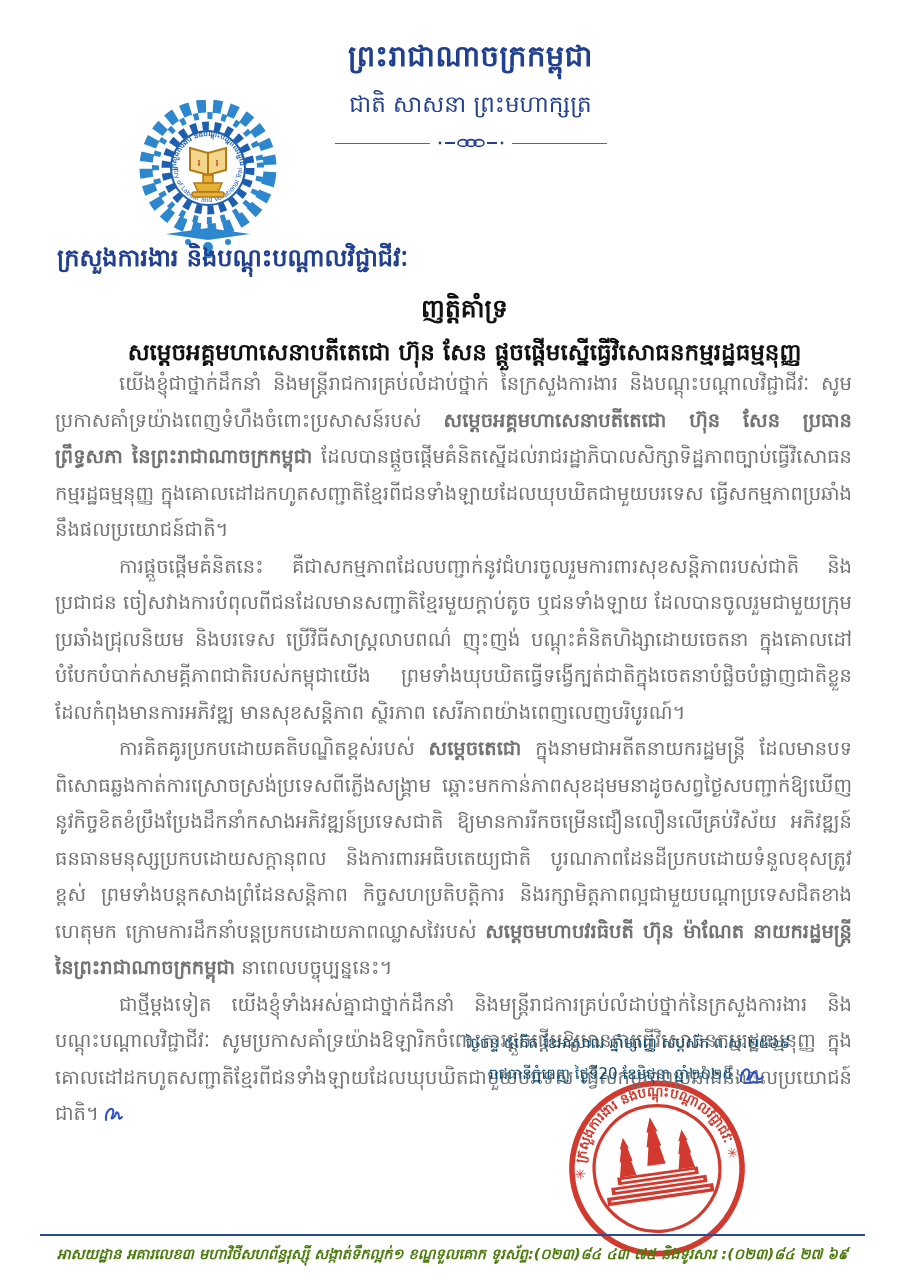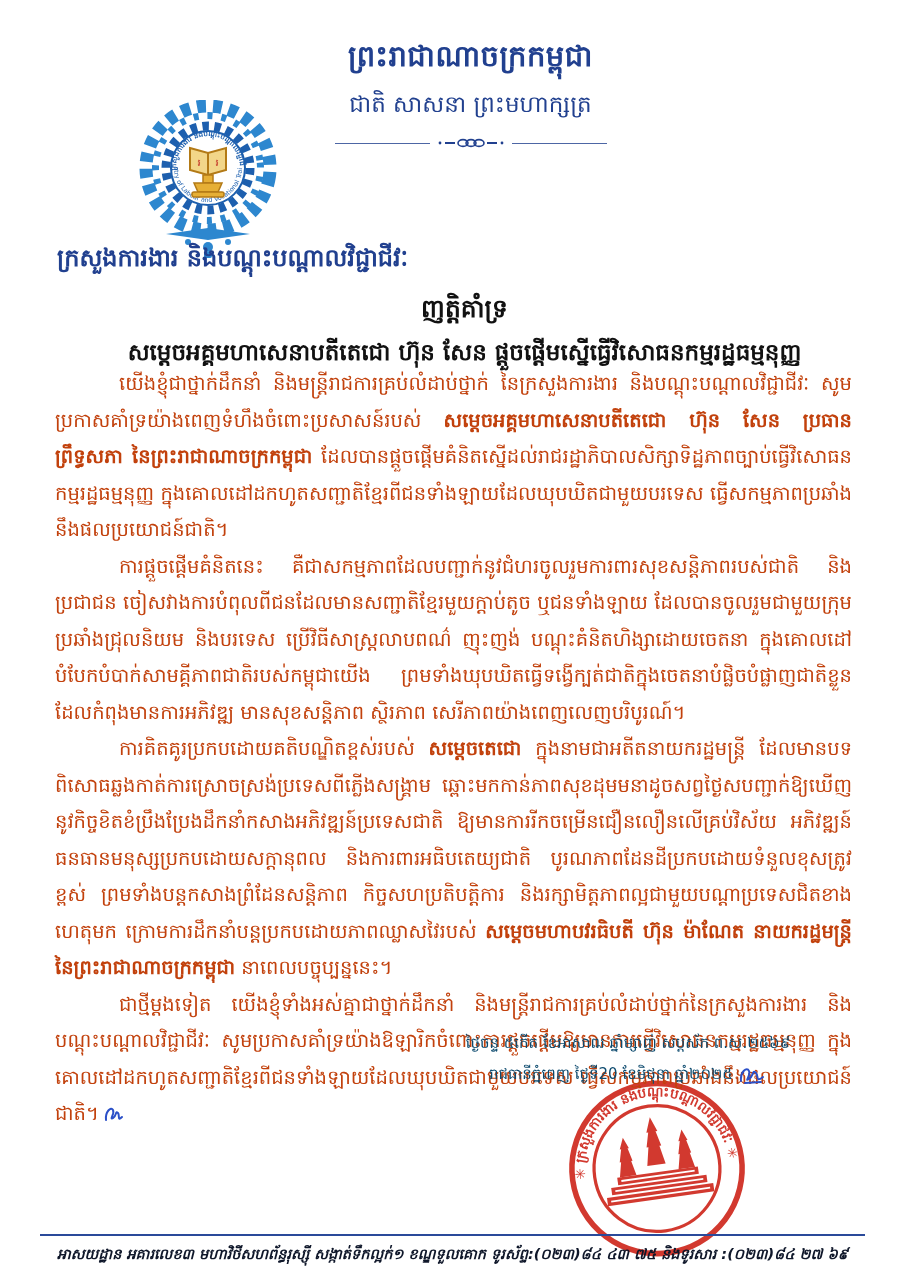--- a/index.html
+++ b/index.html
@@ -27,37 +27,37 @@
 
   
   .doc-title{position:absolute;top:293px;left:0;width:100%;text-align:center;transform:translateX(12px);}
   .doc-title .t1{font-size:25px;font-weight:700;color:#111;}
   .doc-title .t2{font-size:23px;font-weight:700;color:#111;margin-top:9px;}
 
   
   .body-text{position:absolute;top:366px;left:55px;width:797px;z-index:2;}
   .body-text p{
     margin:0;padding:0;font-size:19.5px;line-height:36.5px;text-align:justify;
-    text-indent:64px;color:#c2410c;
+    text-indent:64px;color:#737373;
   }
   .seg-bold{font-weight:700;}
   .squiggle{display:inline-block;vertical-align:-6px;margin-left:4px;}
 
   
   .date-block{position:absolute;top:1033px;right:42px;width:470px;text-align:center;z-index:2;font-size:15px;color:#0c4a6e;}
   .date-block .d2{margin-top:8px;}
   .date-block .squiggle{vertical-align:-8px;}
 
   
   .stamp{position:absolute;left:538px;top:1076px;width:238px;height:185px;z-index:1;opacity:.93;}
 
   
   .footer{position:absolute;left:40px;right:40px;bottom:14px;text-align:center;z-index:2;}
   .footer-line{height:2px;background:#2a4a9a;margin-bottom:9px;}
-  .footer-text{font-size:14.5px;font-style:italic;color:#0f172a;font-weight:600;}
+  .footer-text{font-size:14.5px;font-style:italic;color:#4d7c0f;font-weight:600;}
 </style>
 </head>
 <body>
 
 <div class="page">
 
   <div class="header">
     <div class="kingdom-title">ព្រះរាជាណាចក្រកម្ពុជា</div>
     <div class="motto">ជាតិ សាសនា ព្រះមហាក្សត្រ</div>
     <div class="divider">

